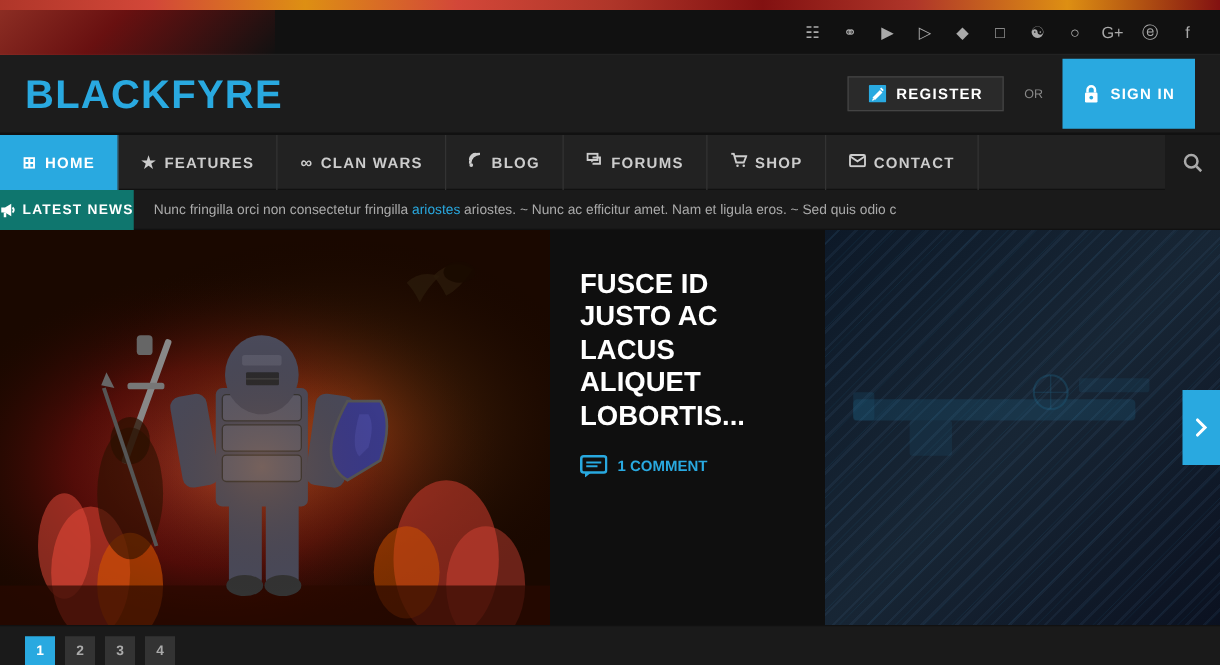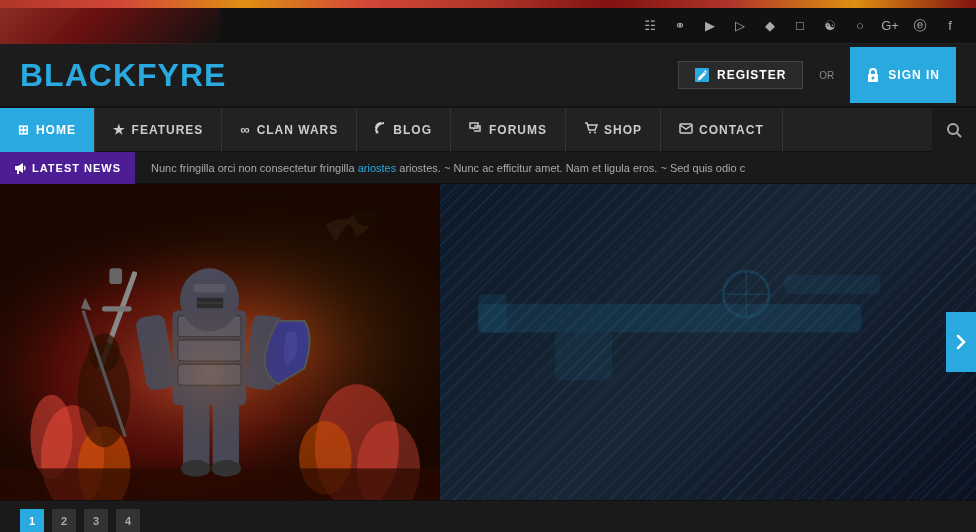--- a/index.html
+++ b/index.html
@@ -147,25 +147,25 @@
 
     
     .latest-news-bar {
       background: #1a1a1a;
       height: 32px;
       display: flex;
       align-items: center;
       border-bottom: 1px solid #111;
     }
     .latest-news-label {
-      background: #4c1d95;
+      background: #0f766e;
       height: 32px;
       display: flex;
       align-items: center;
-      padding: 0 14px;
+      padding: 0 0;
       color: #fff;
       font-size: 11px;
       font-weight: bold;
       letter-spacing: 1px;
       gap: 6px;
       white-space: nowrap;
     }
     .news-ticker {
       padding: 0 16px;
       color: #aaa;
@@ -525,20 +525,32 @@
         <ellipse cx="360" cy="32" rx="12" ry="8" fill="#1a0a00" opacity="0.9"></ellipse>
 
         <radialGradient id="knightGlow" cx="50%" cy="50%">
           <stop offset="0%" stop-color="#e67e22" stop-opacity="0.2"></stop>
           <stop offset="100%" stop-color="transparent" stop-opacity="0"></stop>
         </radialGradient>
         <circle cx="210" cy="180" r="100" fill="url(#knightGlow)"></circle>
       </svg>
     </div>
 
+    <div class="hero-text">
+      <h2 class="hero-title">FUSCE ID JUSTO AC LACUS ALIQUET LOBORTIS...</h2>
+      <div class="hero-comments">
+        <svg width="22" height="18" viewBox="0 0 22 18">
+          <rect x="1" y="1" width="20" height="13" rx="2" stroke="#29a9e0" stroke-width="2" fill="none"></rect>
+          <path d="M4 14 L4 18 L9 14" fill="#29a9e0"></path>
+          <line x1="5" y1="6" x2="17" y2="6" stroke="#29a9e0" stroke-width="1.5"></line>
+          <line x1="5" y1="9" x2="14" y2="9" stroke="#29a9e0" stroke-width="1.5"></line>
+        </svg>
+        <span>1 COMMENT</span>
+      </div>
+    </div>
 
     <div class="next-slide">
       <div class="next-slide-bg"></div>
       <div class="next-slide-pattern"></div>
 
       <svg style="position:absolute;inset:0;width:100%;height:100%;opacity:0.4" viewBox="0 0 280 300" preserveAspectRatio="xMidYMid slice">
         <defs>
           <pattern id="diag" x="0" y="0" width="20" height="20" patternUnits="userSpaceOnUse">
             <line x1="0" y1="20" x2="20" y2="0" stroke="#29a9e0" stroke-width="0.5" opacity="0.3"></line>
           </pattern>

